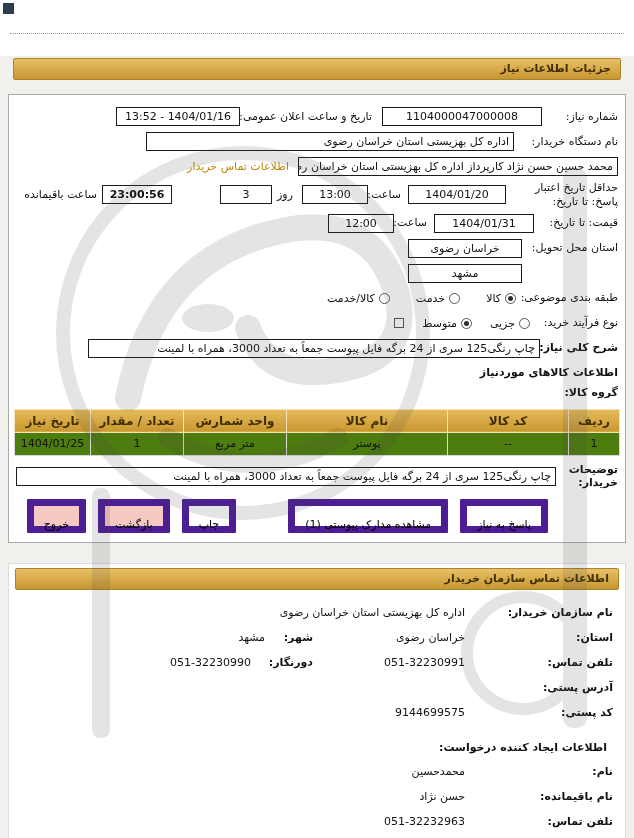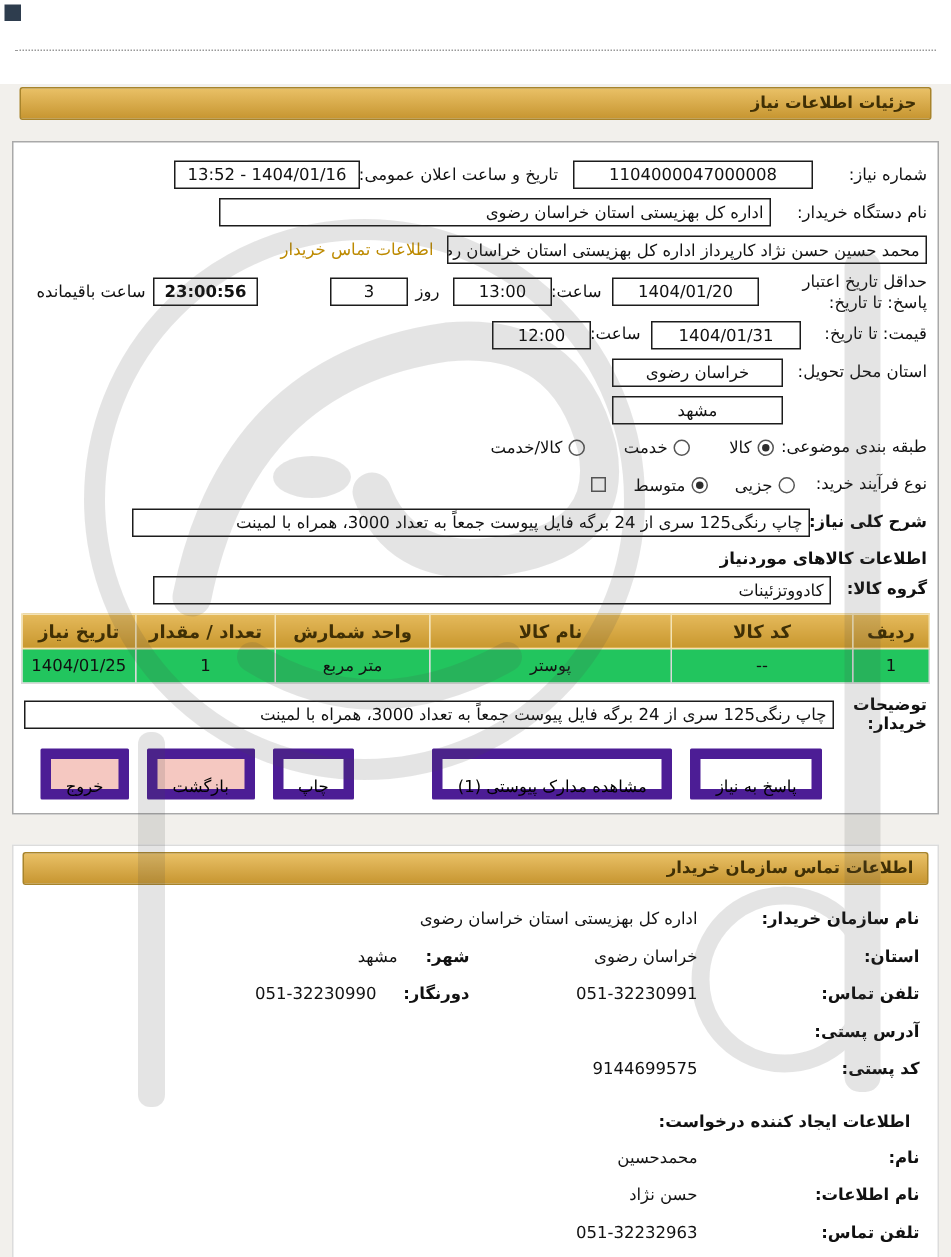--- a/index.html
+++ b/index.html
@@ -49,21 +49,21 @@
   .checkbox{width:10px;height:10px;border:1px solid #555;background:#fff;margin-left:4px;flex:none;box-sizing:border-box;}
   .opt{display:flex;align-items:center;flex:none;}
   .opt span{font-size:11px;}
   .heading{font-size:11px;font-weight:bold;margin:7px 2px 2px 2px;}
   .items-table{width:100%;border-collapse:collapse;margin-top:5px;}
   .items-table th{
     background:linear-gradient(#e5ba5c,#c9982f);
     color:#3f2f05;font-size:12px;font-weight:bold;
     height:20px;border:1px solid #f3e3b6;
   }
-  .items-table td{background:#22c55e;font-size:11px;height:20px;text-align:center;border:1px solid #d9d9d9;}
+  .items-table td{background:#4d7c0f;font-size:11px;height:20px;text-align:center;border:1px solid #d9d9d9;}
   .btn{
     border:7px solid #4c1d95;background:#fff;
     height:20px;line-height:18px;padding:10px 10px;
     font-size:11px;font-family:inherit;cursor:pointer;
     margin-left:12px;flex:none;border-radius:1px;
   }
   .btn.pink{background:#f5c8c1;}
   .btnrow{margin-top:9px;margin-right:72px;display:flex;align-items:center;}
   .contact-wrap{
     margin:20px 8px 0 8px;
@@ -186,21 +186,20 @@
 
       <div class="row">
         <span class="lbl b nw" style="width:78px">شرح کلی نیاز:</span>
         <span class="box rt" style="width:452px">چاپ رنگی125 سری از 24 برگه فایل پیوست جمعاً به تعداد 3000، همراه با لمینت</span>
       </div>
 
       <div class="heading">اطلاعات کالاهای موردنیاز</div>
 
       <div class="row">
         <span class="lbl b nw" style="width:64px">گروه کالا:</span>
-        <span class="box rt" style="width:452px">کادووتزئینات</span>
       </div>
 
       <table class="items-table">
         <thead>
           <tr>
             <th style="width:48px">ردیف</th>
             <th style="width:118px">کد کالا</th>
             <th style="width:158px">نام کالا</th>
             <th style="width:100px">واحد شمارش</th>
             <th style="width:90px">تعداد / مقدار</th>
@@ -268,21 +267,21 @@
       </div>
 
       <div class="cheading">اطلاعات ایجاد کننده درخواست:</div>
 
       <div class="crow">
         <span class="clabel">نام:</span>
         <span class="cval">محمدحسین</span>
       </div>
 
       <div class="crow">
-        <span class="clabel">نام اطلاعات:</span>
+        <span class="clabel">نام باقیمانده:</span>
         <span class="cval">حسن نژاد</span>
       </div>
 
       <div class="crow">
         <span class="clabel">تلفن تماس:</span>
         <span class="cval">051-32232963</span>
       </div>
 
     </div>
 

